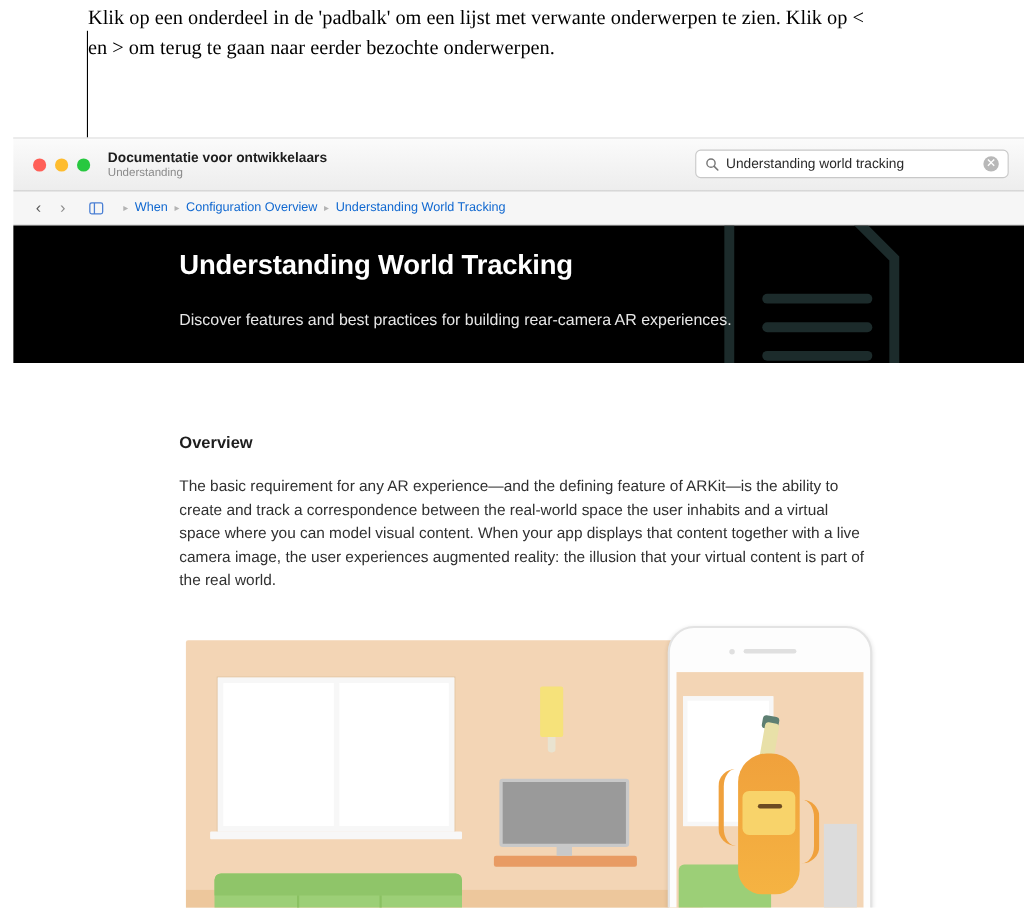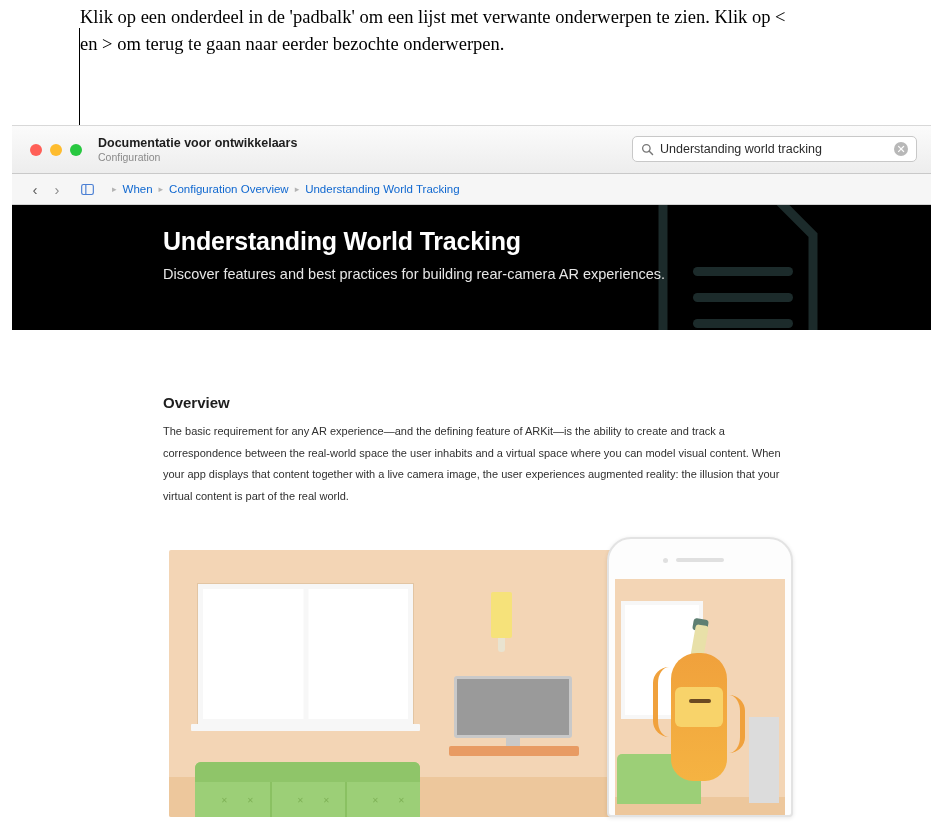--- a/index.html
+++ b/index.html
@@ -222,38 +222,38 @@
   #hero-title {
     color: #ffffff;
     font-size: 25px;
     font-weight: bold;
     letter-spacing: -0.2px;
   }
   #hero-sub {
     color: #e6e6e6;
     font-size: 14.5px;
     line-height: 21px;
-    margin-top: 8px;
+    margin-top: 25px;
     max-width: 530px;
   }
 
   
   #content {
     padding: 34px 0 0 151px;
     background: #fff;
   }
   #overview-heading {
     font-size: 15px;
     font-weight: bold;
     color: #1d1d1d;
     margin-top: 30px;
   }
   #overview-body {
-    margin-top: 10px;
-    font-size: 11px;
+    margin-top: 20px;
+    font-size: 14px;
     line-height: 21.5px;
     color: #303030;
     max-width: 630px;
   }
 
   
   #illustration {
     position: relative;
     margin-top: 30px;
     margin-left: 6px;
@@ -552,21 +552,21 @@
 <div id="window">
 
   <div id="titlebar">
     <div class="traffic-lights">
       <span class="tl red"></span>
       <span class="tl yellow"></span>
       <span class="tl green"></span>
     </div>
     <div id="title-block">
       <div id="win-title">Documentatie voor ontwikkelaars</div>
-      <div id="win-subtitle">Configuration</div>
+      <div id="win-subtitle">Understanding</div>
     </div>
 
     <div id="searchbox">
       <svg id="search-icon" viewBox="0 0 16 16">
         <circle cx="6.6" cy="6.6" r="4.6" fill="none" stroke="#777" stroke-width="1.6"></circle>
         <line x1="10.2" y1="10.2" x2="14.2" y2="14.2" stroke="#777" stroke-width="1.8" stroke-linecap="round"></line>
       </svg>
       <span id="search-value">Understanding world tracking</span>
       <span id="search-clear">✕</span>
     </div>

